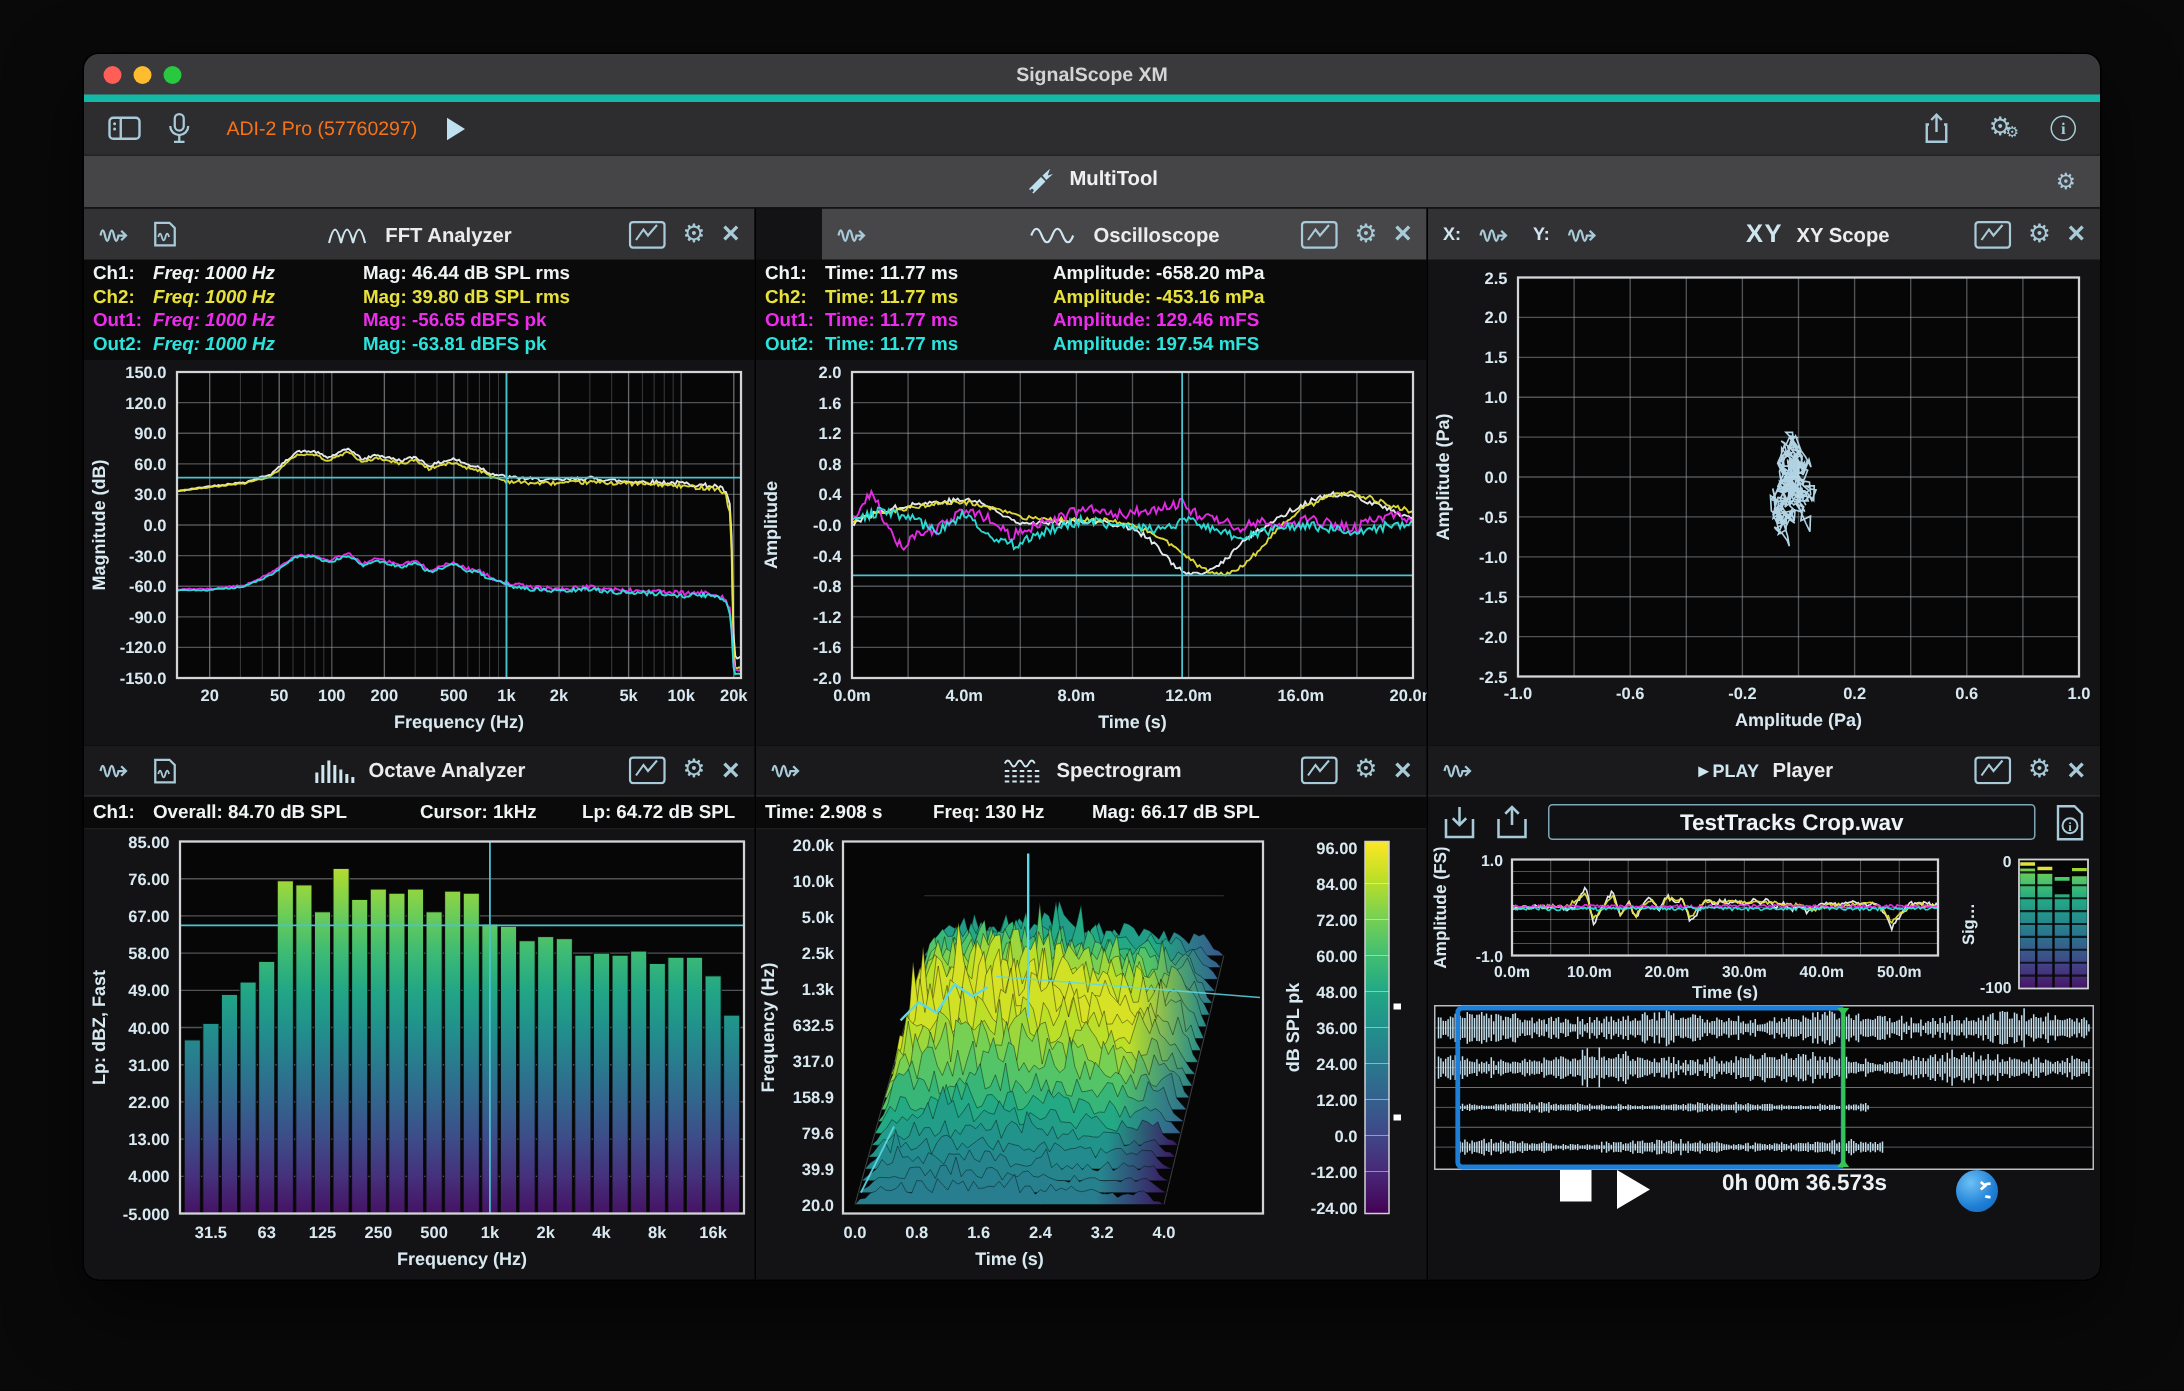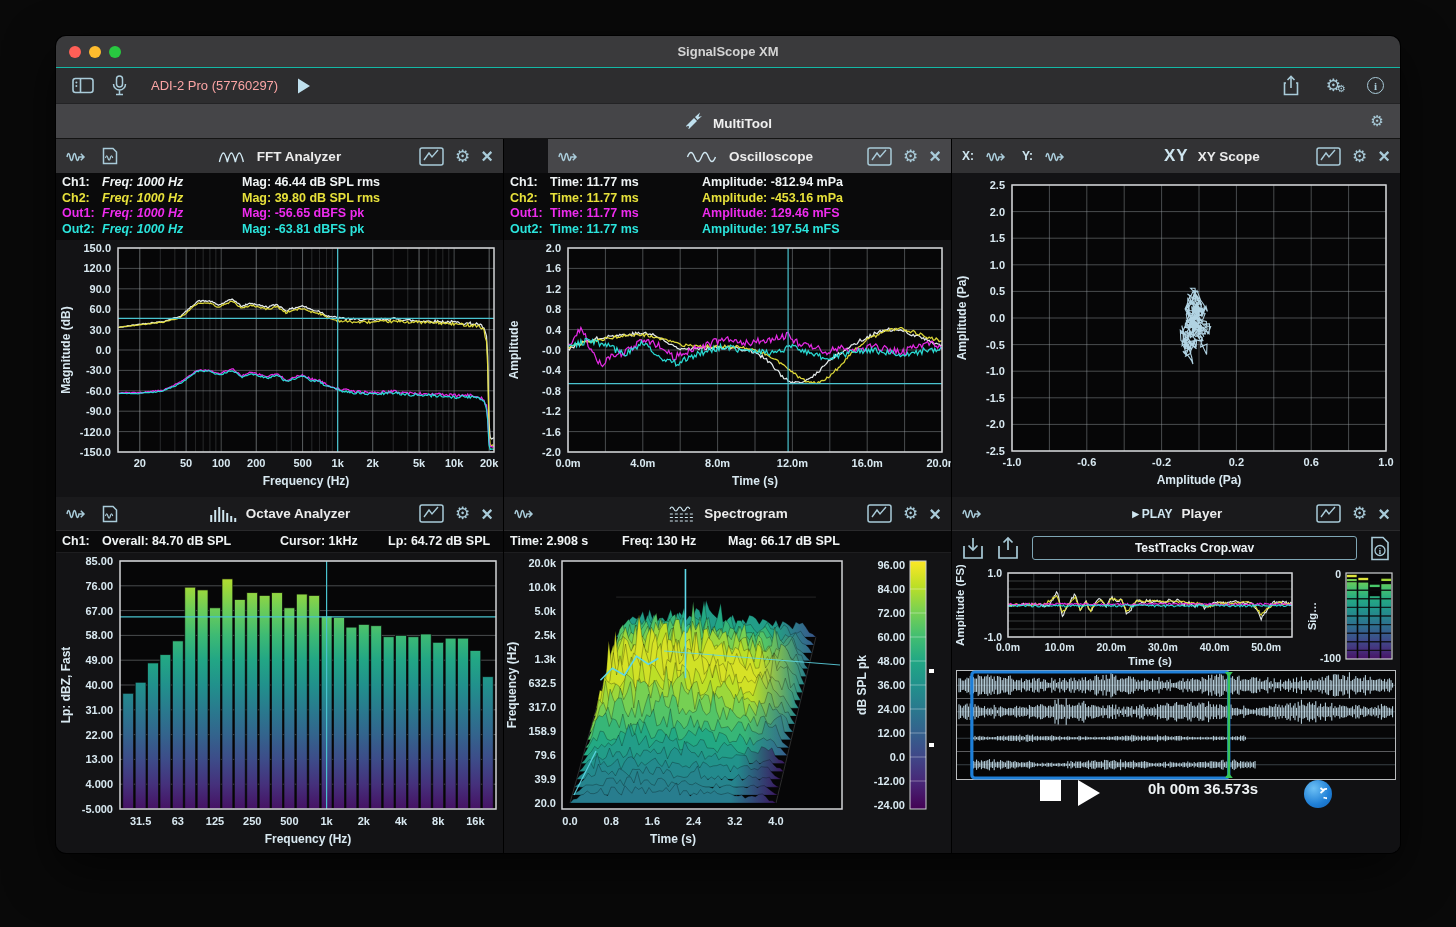--- a/index.html
+++ b/index.html
@@ -1,26 +1,26 @@
 <!DOCTYPE html>
 <html><head>
 <meta charset="utf-8">
 <style>
   * { margin:0; padding:0; box-sizing:border-box; }
   html,body { width:1456px; height:927px; background:#090909; font-family:"Liberation Sans",sans-serif; overflow:hidden; }
   .window { position:absolute; left:56px; top:36px; width:1344px; height:817px; background:#161618; border-radius:10px; overflow:hidden; box-shadow:0 0 0 1px #000,0 18px 50px rgba(0,0,0,.65); }
-  .titlebar { height:32px; background:#3a3a3c; border-bottom:1px solid #14b8a6; display:flex; align-items:center; position:relative; }
+  .titlebar { height:32px; background:#3a3a3c; border-bottom:5px solid #14b8a6; display:flex; align-items:center; position:relative; }
   .traffic { position:absolute; left:13px; display:flex; gap:8px; }
   .dot { width:12px; height:12px; border-radius:50%; }
   .title { flex:1; text-align:center; font-size:13px; font-weight:bold; color:#d4d4d4; }
   .toolbar { height:36px; background:#2d2d2f; border-bottom:1px solid #232325; display:flex; align-items:center; padding:0 16px; gap:18px; }
-  .device-label { color:#fca5a5; font-size:13px; margin-left:6px; }
+  .device-label { color:#f97316; font-size:13px; margin-left:6px; }
   .tb-right { margin-left:auto; display:flex; align-items:center; gap:26px; }
   .mtbar { height:35px; background:#454548; border-bottom:1px solid #141414; display:flex; align-items:center; justify-content:center; position:relative; }
-  .mtbar .mt-title { display:flex; align-items:flex-end; gap:9px; color:#f0f0f0; font-size:13.5px; font-weight:bold; }
+  .mtbar .mt-title { display:flex; align-items:flex-start; gap:9px; color:#f0f0f0; font-size:13.5px; font-weight:bold; }
   .mt-gear { position:absolute; right:16px; }
   .content { position:absolute; top:103px; bottom:0; left:0; right:0; background:#000; display:flex; flex-direction:column; }
   .prow { display:flex; }
   .prow1 { height:358px; }
   .prow2 { height:356px; }
   .panel { width:448px; display:flex; flex-direction:column; background:#131315; border-right:1px solid #000; overflow:hidden; }
   .phead { height:34px; flex:0 0 34px; display:flex; align-items:center; padding:0 10px; position:relative; }
   .phead.mid { background:#323234; }
   .phead.bright { background:#47474a;margin-left:44px; }
   .phead.dark { background:#1a1a1c; border-bottom:1px solid #2a2a2c; }
@@ -40,21 +40,21 @@
   .chartbox svg { position:absolute; inset:0; }
   .gear { color:#a9cbd9; font-size:17px; line-height:17px; font-family:"DejaVu Sans",sans-serif; }
   .gear.small { font-size:15px; }
   .gear2 { position:relative; display:inline-block; }
   .gear2 .sub { position:absolute; right:-5px; bottom:-3px; font-size:10px; color:#a9cbd9; font-family:"DejaVu Sans",sans-serif; }
   .xicon { color:#a9cbd9; font-size:20px; line-height:18px; font-weight:bold; }
   .infoicon { width:17px; height:17px; border:1.5px solid #a9cbd9; border-radius:50%; color:#a9cbd9; font-size:11px; font-weight:bold; font-family:"Liberation Serif",serif; display:flex; align-items:center; justify-content:center; }
   
   .player-body { flex:1; display:flex; flex-direction:column; background:#111113; }
   .p-filerow { height:34px; flex:0 0 34px; display:flex; align-items:center; gap:13px; padding:0 10px; }
-  .p-file { flex:1; border:1px solid #7fa6b5; border-radius:3px; height:24px; display:flex; align-items:center; justify-content:center; color:#eef4f7; font-weight:bold; font-size:12px; }
+  .p-file { flex:1; border:1px solid #7fa6b5; border-radius:3px; height:24px; display:flex; align-items:center; justify-content:center; color:#eef4f7; font-weight:bold; font-size:15px; }
   .p-minirow { height:102px; flex:0 0 102px; display:flex; }
   .p-overview { height:110px; flex:0 0 110px; margin:3px 4px 0 4px; position:relative; }
   .p-times { height:24px; flex:0 0 24px; display:flex; align-items:center; padding:0 62px 0 80px; justify-content:space-between; color:#eef2f4; font-size:12.5px; font-weight:bold; }
   .p-transport { flex:1; display:flex; align-items:flex-start; padding-left:88px; }
   .stop-btn { width:21px; height:21px; background:#fff; }
   .play-btn { width:0; height:0; border-left:22px solid #fff; border-top:13px solid transparent; border-bottom:13px solid transparent; margin-left:17px; }
   .elapsed { color:#eef2f4; font-size:15px; font-weight:bold; margin-left:48px; }
   .loop-btn { width:28px; height:28px; border-radius:50%; margin-left:46px; background:radial-gradient(circle at 35% 30%, #6cc0f5, #1f7fd6 60%, #1261b4); display:flex; align-items:center; justify-content:center; }
 </style>
 </head>
@@ -263,21 +263,21 @@
                 <path d="M5 13 l5 -7 3 4 6 -7" fill="none" stroke="#a9cbd9" stroke-width="1.4"></path>
               </svg>
             <span class="gear">⚙</span>
             <span class="xicon">×</span>
           </div>
         </div>
         <div class="readouts" id="osc-readouts">
             <div class="rrow osc" style="color: rgb(240, 244, 245);">
               <span class="c0">Ch1:</span>
               <span class="c1">Time: 11.77 ms</span>
-              <span class="c2">Amplitude: -812.94 mPa</span>
+              <span class="c2">Amplitude: -658.20 mPa</span>
             </div>
             <div class="rrow osc" style="color: rgb(231, 225, 59);">
               <span class="c0">Ch2:</span>
               <span class="c1">Time: 11.77 ms</span>
               <span class="c2">Amplitude: -453.16 mPa</span>
             </div>
             <div class="rrow osc" style="color: rgb(238, 44, 238);">
               <span class="c0">Out1:</span>
               <span class="c1">Time: 11.77 ms</span>
               <span class="c2">Amplitude: 129.46 mFS</span>

